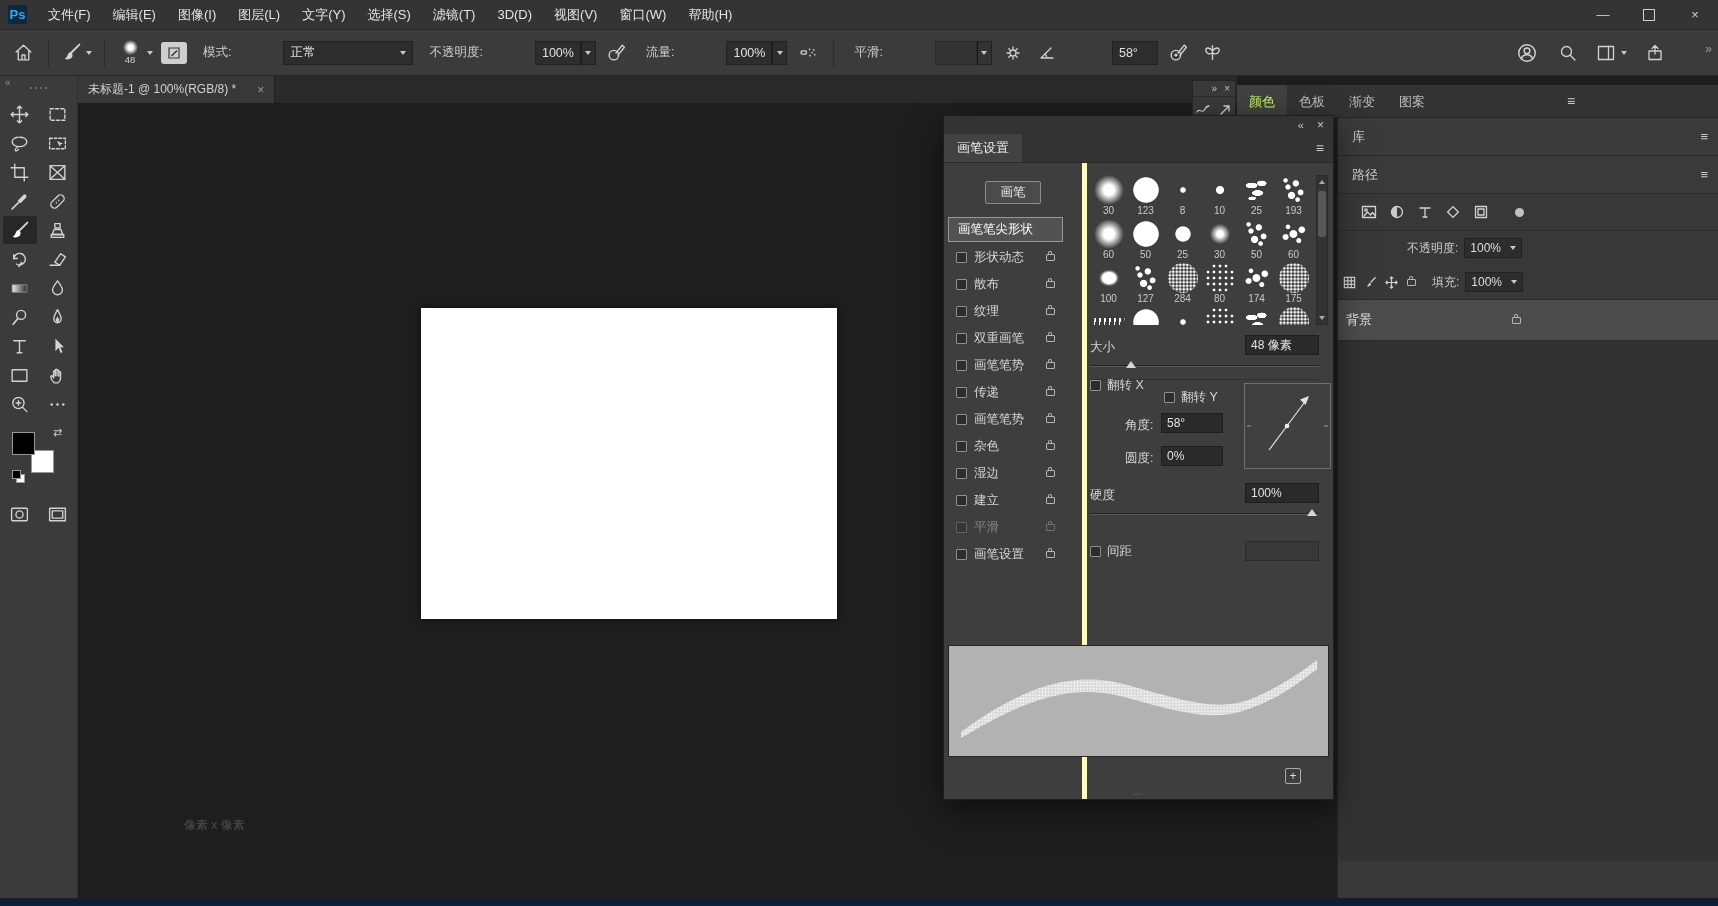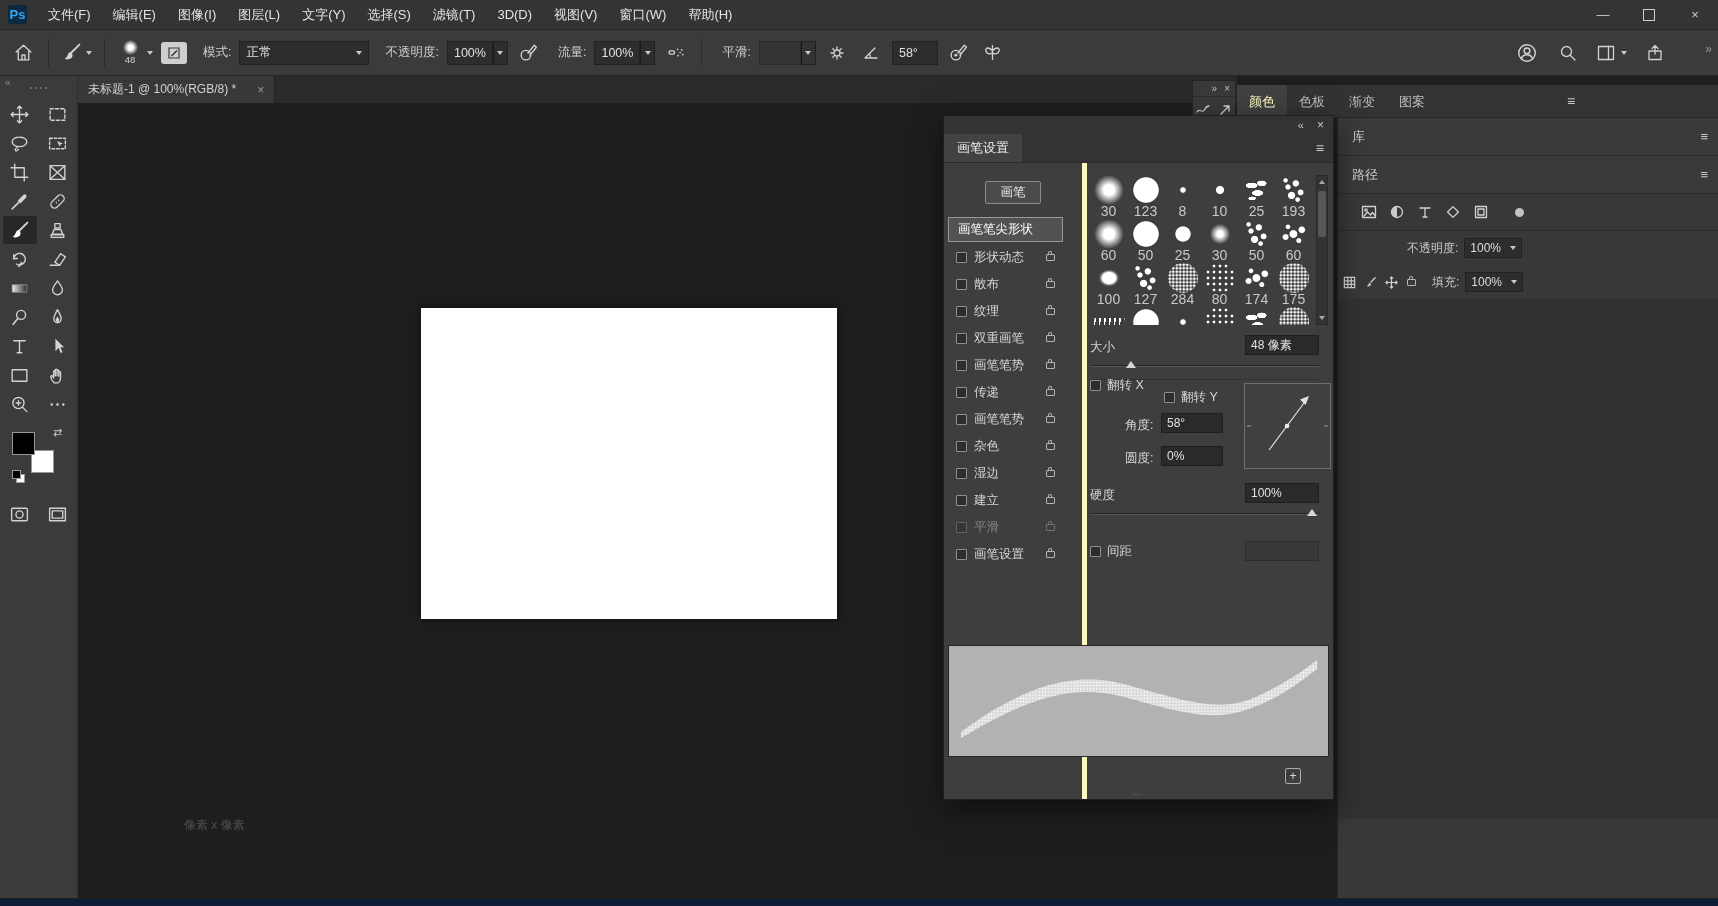--- a/index.html
+++ b/index.html
@@ -14,21 +14,21 @@
   .menu-item{padding:0 11px;line-height:30px;color:#e3e3e3;}
   .win-controls{margin-left:auto;display:flex;height:30px;}
   .winbtn{width:46px;display:flex;align-items:center;justify-content:center;color:#cfcfcf;font-size:13px;}
   .maxglyph{width:10px;height:10px;border:1px solid #cfcfcf;}
   
   .optionsbar{position:absolute;left:0;top:30px;width:100%;height:46px;background:#3b3b3b;
               border-bottom:1px solid #272727;display:flex;align-items:center;padding:0 10px;
               box-sizing:border-box;font-size:12.5px;gap:8px;}
   .obar-label{color:#cfcfcf;margin-left:8px;white-space:nowrap;}
   .ddbox{display:flex;align-items:center;height:24px;background:#2d2d2d;border:1px solid #212121;
-         padding:0 6px;color:#e0e0e0;gap:6px;box-sizing:border-box;}
+         padding:0 6px;color:#e0e0e0;gap:6px;box-sizing:border-box;margin-left:44px;}
   .chev{width:0;height:0;border-left:3.5px solid transparent;border-right:3.5px solid transparent;
         border-top:4.5px solid #c9c9c9;display:inline-block;}
   .chevbtn{width:15px;height:24px;background:#2d2d2d;border:1px solid #212121;border-left:1px solid #1a1a1a;
            display:flex;align-items:center;justify-content:center;box-sizing:border-box;}
   .sep{width:1px;height:28px;background:#2c2c2c;margin:0 4px;flex:none;}
   .ob-icon{width:26px;height:26px;display:flex;align-items:center;justify-content:center;flex:none;}
   .dabwrap{display:flex;flex-direction:column;align-items:center;width:26px;}
   .dab{width:15px;height:15px;border-radius:50%;background:radial-gradient(circle,#fff 25%,rgba(255,255,255,0) 72%);}
   .dabnum{font-size:9.5px;color:#d0d0d0;line-height:10px;}
   .togglepanel{width:26px;height:22px;background:#cfcfcf;border-radius:3px;display:flex;align-items:center;justify-content:center;}
@@ -56,21 +56,21 @@
           color:#d2d2d2;font-size:12px;gap:21px;border-right:1px solid #222;}
   .doctab .x{color:#9a9a9a;font-size:12px;}
   .canvas-area{position:absolute;left:78px;top:103px;width:1259px;height:795px;background:#1e1e1e;}
   .doc-canvas{position:absolute;left:343px;top:205px;width:416px;height:311px;background:#fff;
               box-shadow:0 0 8px rgba(0,0,0,.6);}
   .status-text{position:absolute;left:106px;top:714px;font-size:12px;color:#4d4d4d;}
   
   .color-group{position:absolute;left:1237px;top:85px;width:481px;height:33px;background:#333;
                border-bottom:1px solid #262626;display:flex;align-items:center;z-index:2;box-sizing:border-box;}
   .cg-tab{height:33px;line-height:33px;padding:0 12px;font-size:13px;color:#bdbdbd;}
-  .cg-tab.active{background:#414141;color:#fef9c3;}
+  .cg-tab.active{background:#414141;color:#bef264;}
   .hamb{color:#c9c9c9;font-size:14px;line-height:14px;}
   .right-dock{position:absolute;left:1337px;top:118px;width:381px;height:780px;background:#383838;
               border-left:1px solid #262626;box-sizing:border-box;z-index:2;}
   .dock-row{height:37px;border-bottom:1px solid #2b2b2b;display:flex;align-items:center;background:#3a3a3a;}
   .dock-tab{padding:0 14px;font-size:13px;color:#d0d0d0;}
   .dock-row .hamb{margin-left:auto;margin-right:10px;font-size:13px;}
   .filt-row{height:36px;display:flex;align-items:center;padding-left:23px;gap:12px;border-bottom:1px solid #2b2b2b;}
   .filt-dot{width:9px;height:9px;border-radius:50%;background:#c2c2c2;margin-left:14px;}
   .kv-row{height:34px;display:flex;align-items:center;font-size:12px;color:#c9c9c9;}
   .val-box{display:flex;align-items:center;height:20px;background:#2d2d2d;border:1px solid #222;
@@ -105,21 +105,21 @@
   .bpl-sel{height:25px;background:#525252;border:1px solid #989898;color:#fff;display:flex;
            align-items:center;padding:0 9px;margin-bottom:2px;font-size:12.5px;box-sizing:border-box;}
   .bpl-row{height:27px;display:flex;align-items:center;gap:7px;padding:0 8px;font-size:12.5px;color:#d6d6d6;}
   .bpl-row .lock{margin-left:auto;}
   .bpl-row.disabled{opacity:.45;}
   .bp-right{position:absolute;left:139px;right:0;top:0;bottom:0;font-size:12.5px;}
   .presets{position:absolute;left:7px;top:12px;width:222px;height:150px;overflow:hidden;}
   .pgrid{display:grid;grid-template-columns:repeat(6,37px);}
   .pcell{width:37px;height:44px;text-align:center;}
   .thumb{width:30px;height:30px;margin:0 auto;}
-  .pnum{font-size:14px;color:#c9c9c9;line-height:12px;}
+  .pnum{font-size:10px;color:#c9c9c9;line-height:12px;}
   .t-soft{background:radial-gradient(circle,#fff 0%,#fff 25%,rgba(255,255,255,0) 70%);}
   .t-soft-s{background:radial-gradient(circle,#fff 0%,#fff 14%,rgba(255,255,255,0) 48%);}
   .t-hard{background:radial-gradient(circle,#fff 58%,rgba(255,255,255,0) 62%);}
   .t-hard-s{background:radial-gradient(circle,#fff 34%,rgba(255,255,255,0) 38%);}
   .t-tiny{background:radial-gradient(circle,#fff 11%,rgba(255,255,255,0) 15%);}
   .t-tiny2{background:radial-gradient(circle,#fff 17%,rgba(255,255,255,0) 21%);}
   .t-spatter{background:
      radial-gradient(circle at 30% 40%,#fff 8%,transparent 11%),
      radial-gradient(circle at 56% 28%,#fff 10%,transparent 13%),
      radial-gradient(circle at 72% 58%,#fff 9%,transparent 12%),
@@ -566,20 +566,24 @@
       <svg class="lineico" width="15" height="15" viewBox="0 0 16 16" style="margin-left:6px">
           <path d="M8 2v12M2 8h12M8 2L6.6 3.4M8 2l1.4 1.4M8 14l-1.4-1.4M8 14l1.4-1.4M2 8l1.4-1.4M2 8l1.4 1.4M14 8l-1.4-1.4M14 8l-1.4 1.4"></path>
         </svg>
       <span class="lock" style="margin-left:8px"></span>
       <span style="margin-left:16px">填充:</span>
       <span class="val-box" style="margin-left:6px;width:58px;justify-content:space-between">
         <span>100%</span>
         <span class="chev"></span>
       </span>
     </div>
+    <div class="layer-row">
+      <span style="margin-left:8px">背景</span>
+      <span class="lock" style="margin-left:140px"></span>
+    </div>
     <div class="dock-empty"></div>
   </div>
 
   <div class="mini-dock">
     <div class="md-top">
       <span>»</span>
       <span>×</span>
     </div>
     <div class="md-icons">
       <svg class="lineico" width="16" height="16" viewBox="0 0 16 16">

